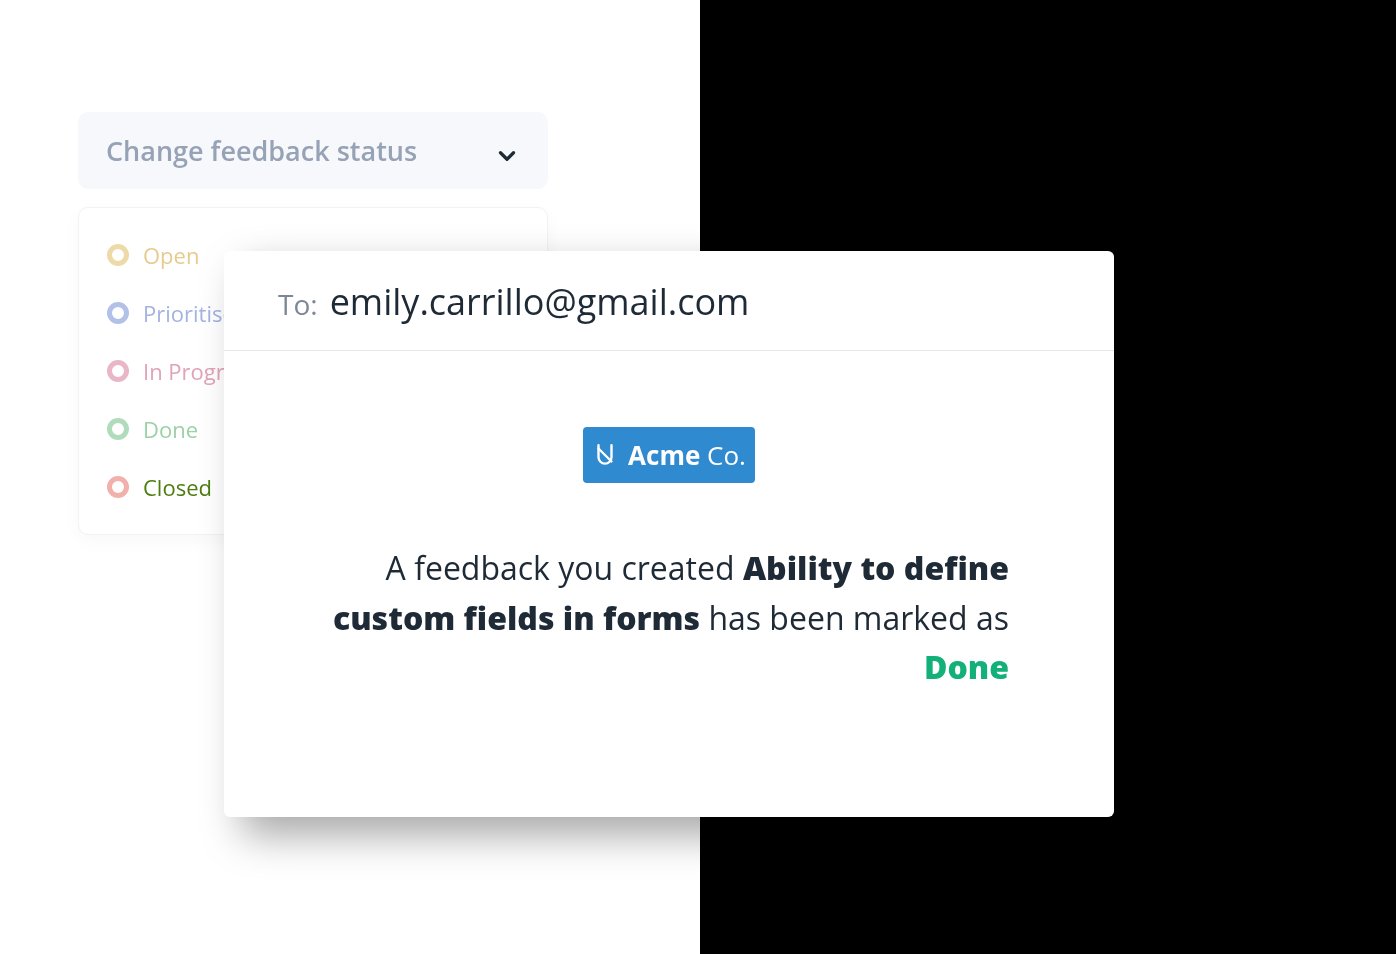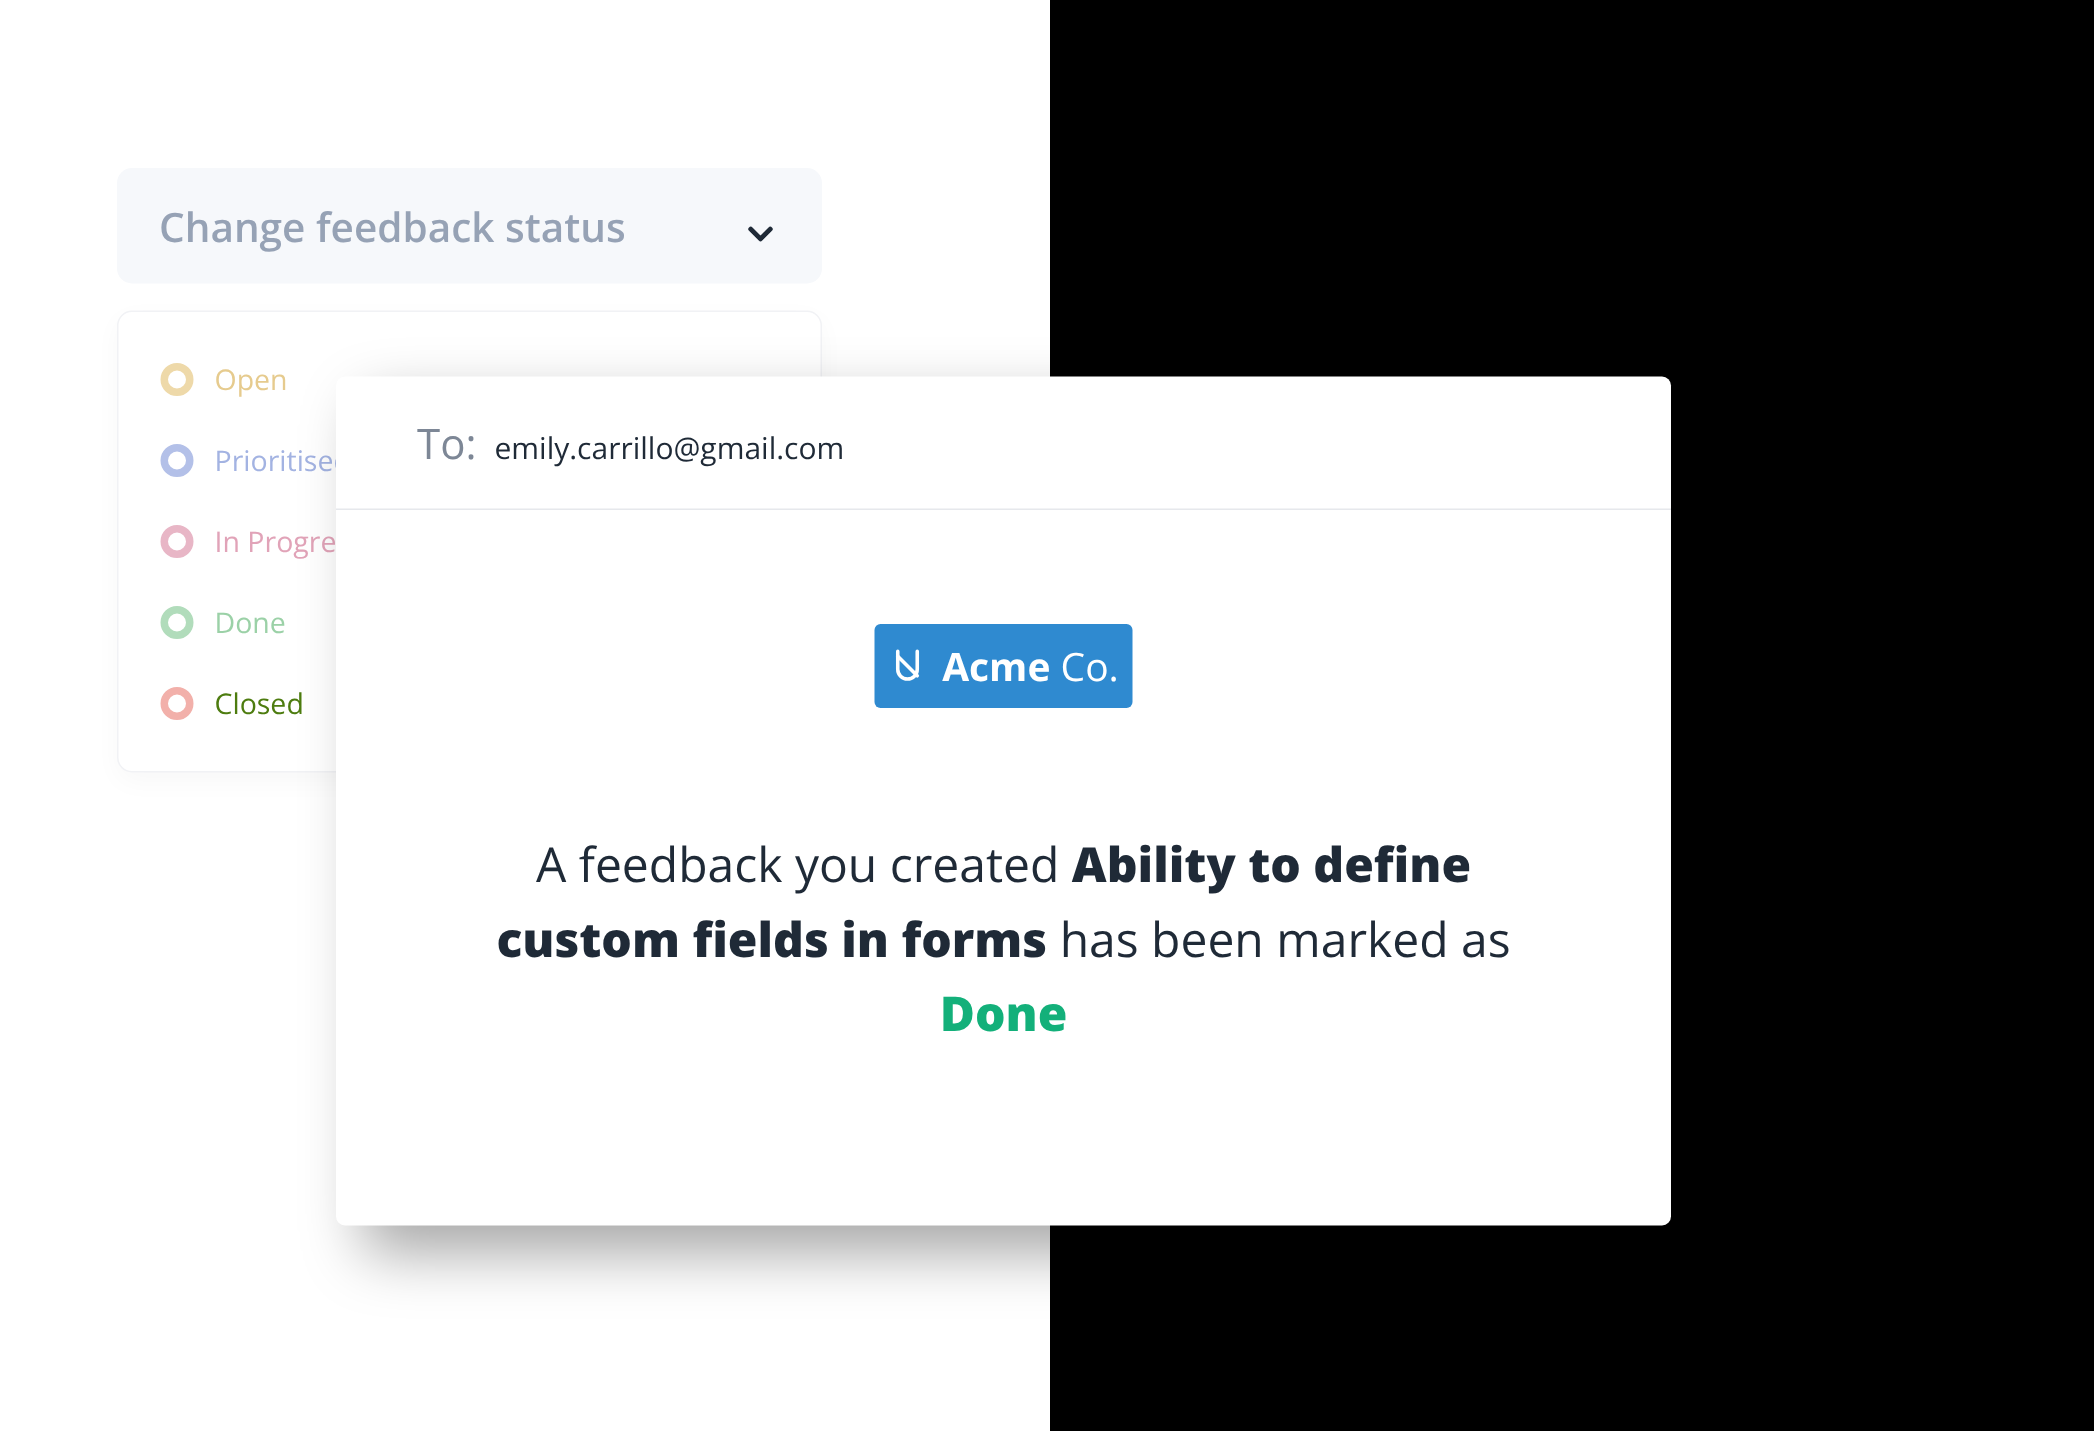--- a/index.html
+++ b/index.html
@@ -53,21 +53,21 @@
       border-radius: 10px;
       padding: 18px 0;
       box-shadow: 0 6px 18px rgba(0,0,0,0.03);
     }
     .dropdown-item {
       display: flex;
       align-items: center;
       gap: 14px;
       padding: 14px 28px;
       cursor: pointer;
-      font-size: 19px;
+      font-size: 22px;
       font-weight: 500;
     }
     .status-ring {
       width: 22px;
       height: 22px;
       border-radius: 50%;
       border: 5px solid;
       flex-shrink: 0;
     }
     .item-open .status-ring { border-color: #eed9a9; }
@@ -96,21 +96,21 @@
       display: flex;
       align-items: baseline;
       gap: 12px;
     }
     .to-label {
       color: #7d8796;
       font-size: 28px;
     }
     .to-email {
       color: #1f2a37;
-      font-size: 20px;
+      font-size: 36px;
       font-weight: 500;
     }
     .email-body {
       padding-top: 76px;
       display: flex;
       flex-direction: column;
       align-items: center;
     }
     .logo-badge {
       background: #2f8ad0;
@@ -126,27 +126,27 @@
       height: 26px;
     }
     .logo-text {
       font-size: 26px;
       font-weight: 400;
     }
     .logo-text strong {
       font-weight: 700;
     }
     .message {
-      margin-top: 80px;
+      margin-top: 60px;
       width: 680px;
       font-size: 32px;
       line-height: 1.55;
       color: #1f2a37;
       font-weight: 500;
-      text-align: center;
+      text-align: right;
     }
     .message .bold {
       font-weight: 800;
     }
     .message .done {
       color: #13b07a;
       font-weight: 800;
     }
   </style>
 </head>

